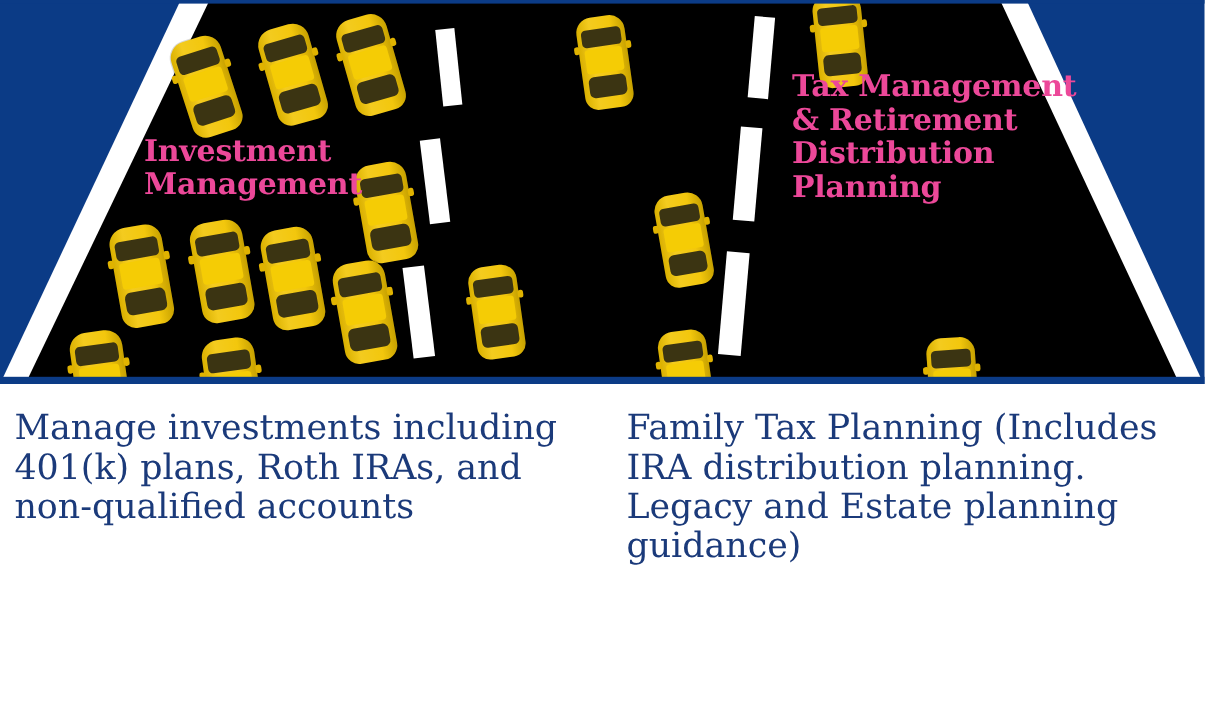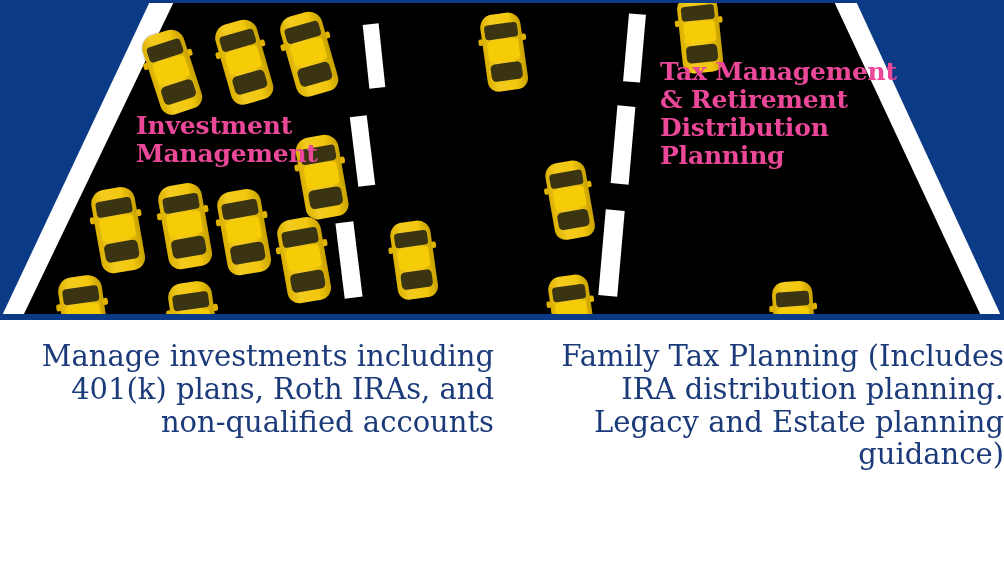--- a/index.html
+++ b/index.html
@@ -90,32 +90,32 @@
 
   
   .lane-label{
     position:absolute;
     color:#ec4899;
     font-family:"DejaVu Serif", serif;
     font-weight:bold;
     line-height:1.12;
     letter-spacing:-0.2px;
   }
-  #label-investment{ left:136px; top:112px; width:220px; font-size:25px; }
+  #label-investment{ left:120px; top:112px; width:220px; font-size:25px; }
   #label-retirement{ left:385px; top:100px; width:210px; font-size:25px; }
   #label-tax{ left:660px; top:58px; width:245px; font-size:25px; }
 
   
   .captions{
     position:absolute;left:0;top:326px;width:1004px;height:260px;
     display:flex;flex-direction:row;align-items:flex-start;
   }
   .caption-col{
     flex:1 1 0;
-    text-align:right;
+    text-align:left;
     color:#1b3a7a;
     font-family:"DejaVu Serif", serif;
     font-size:29px;
     line-height:1.13;
     padding:14px 6px 0 6px;
     white-space:pre-line;
   }
   #caption-col-1{ padding-left:12px; padding-right:18px; }
   #caption-col-2{ padding-left:18px; padding-right:18px; }
   #caption-col-3{ padding-left:10px; padding-right:0; }

